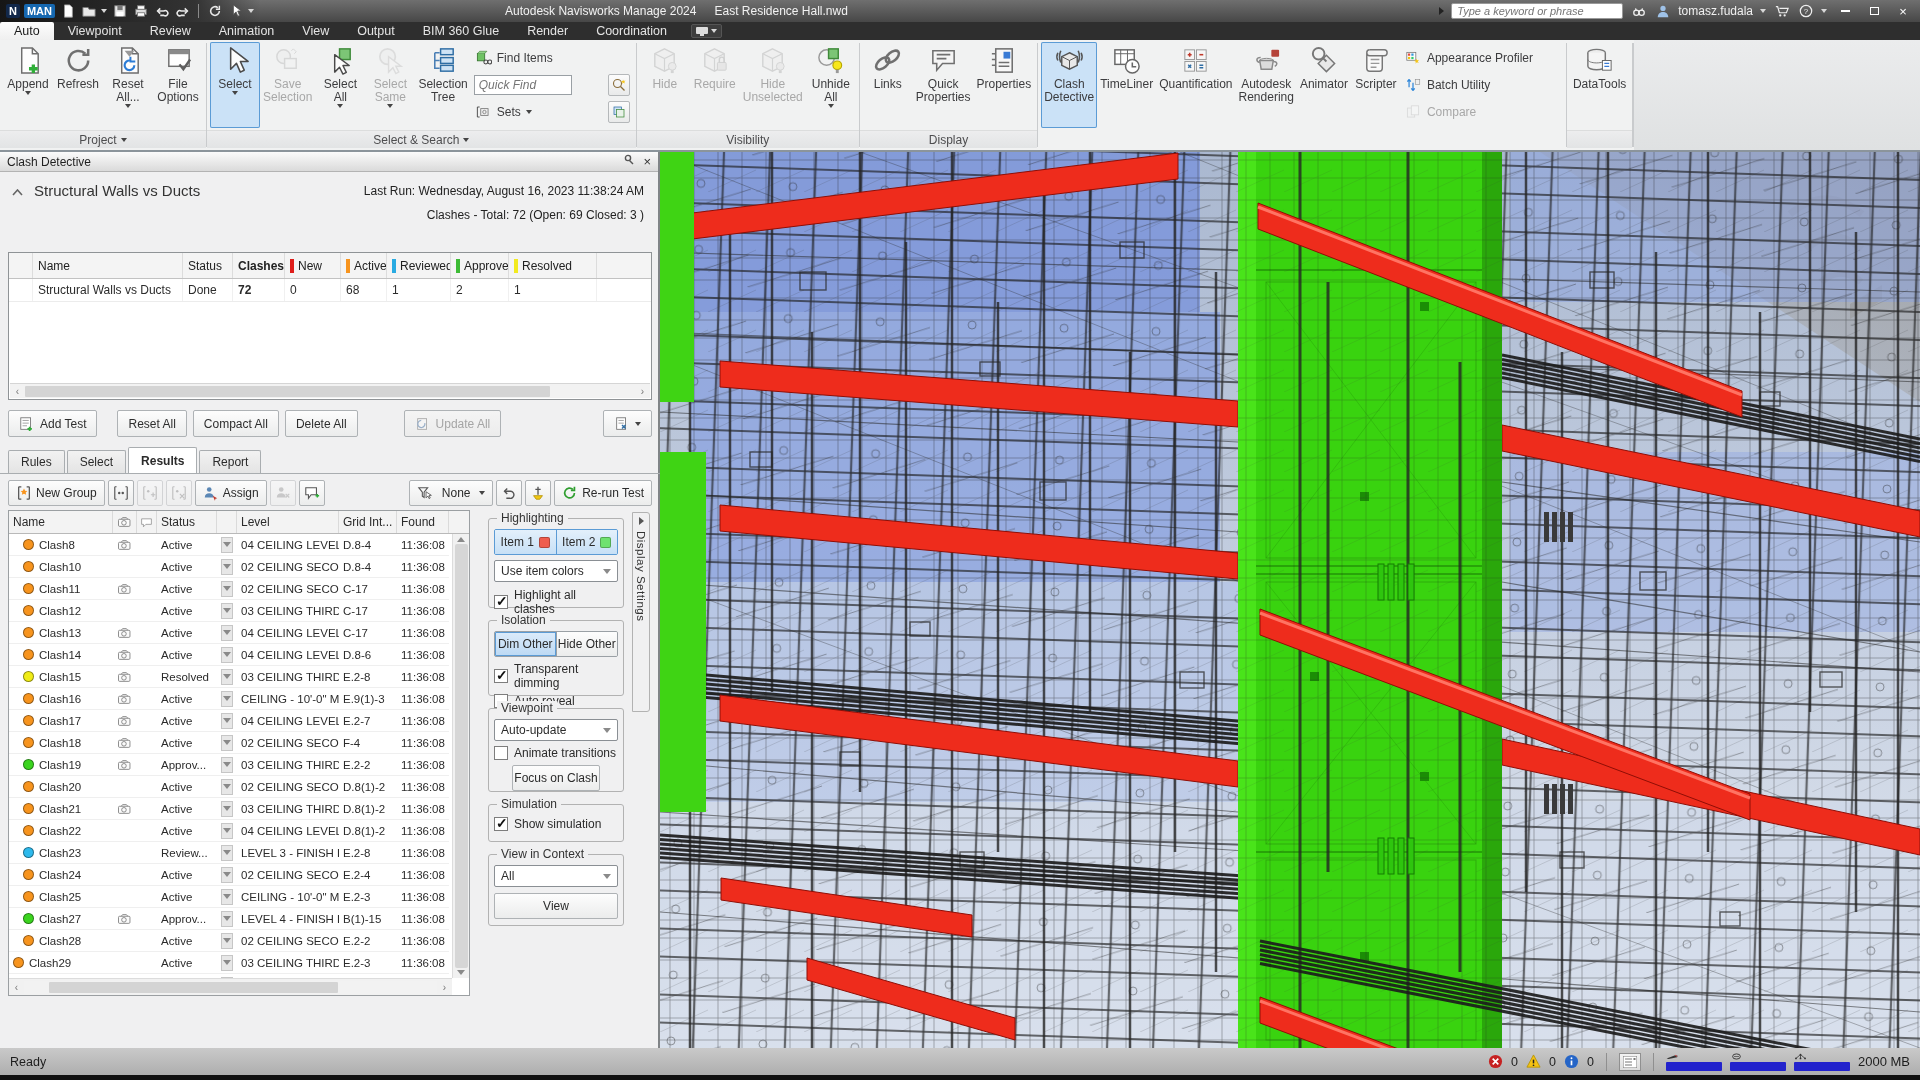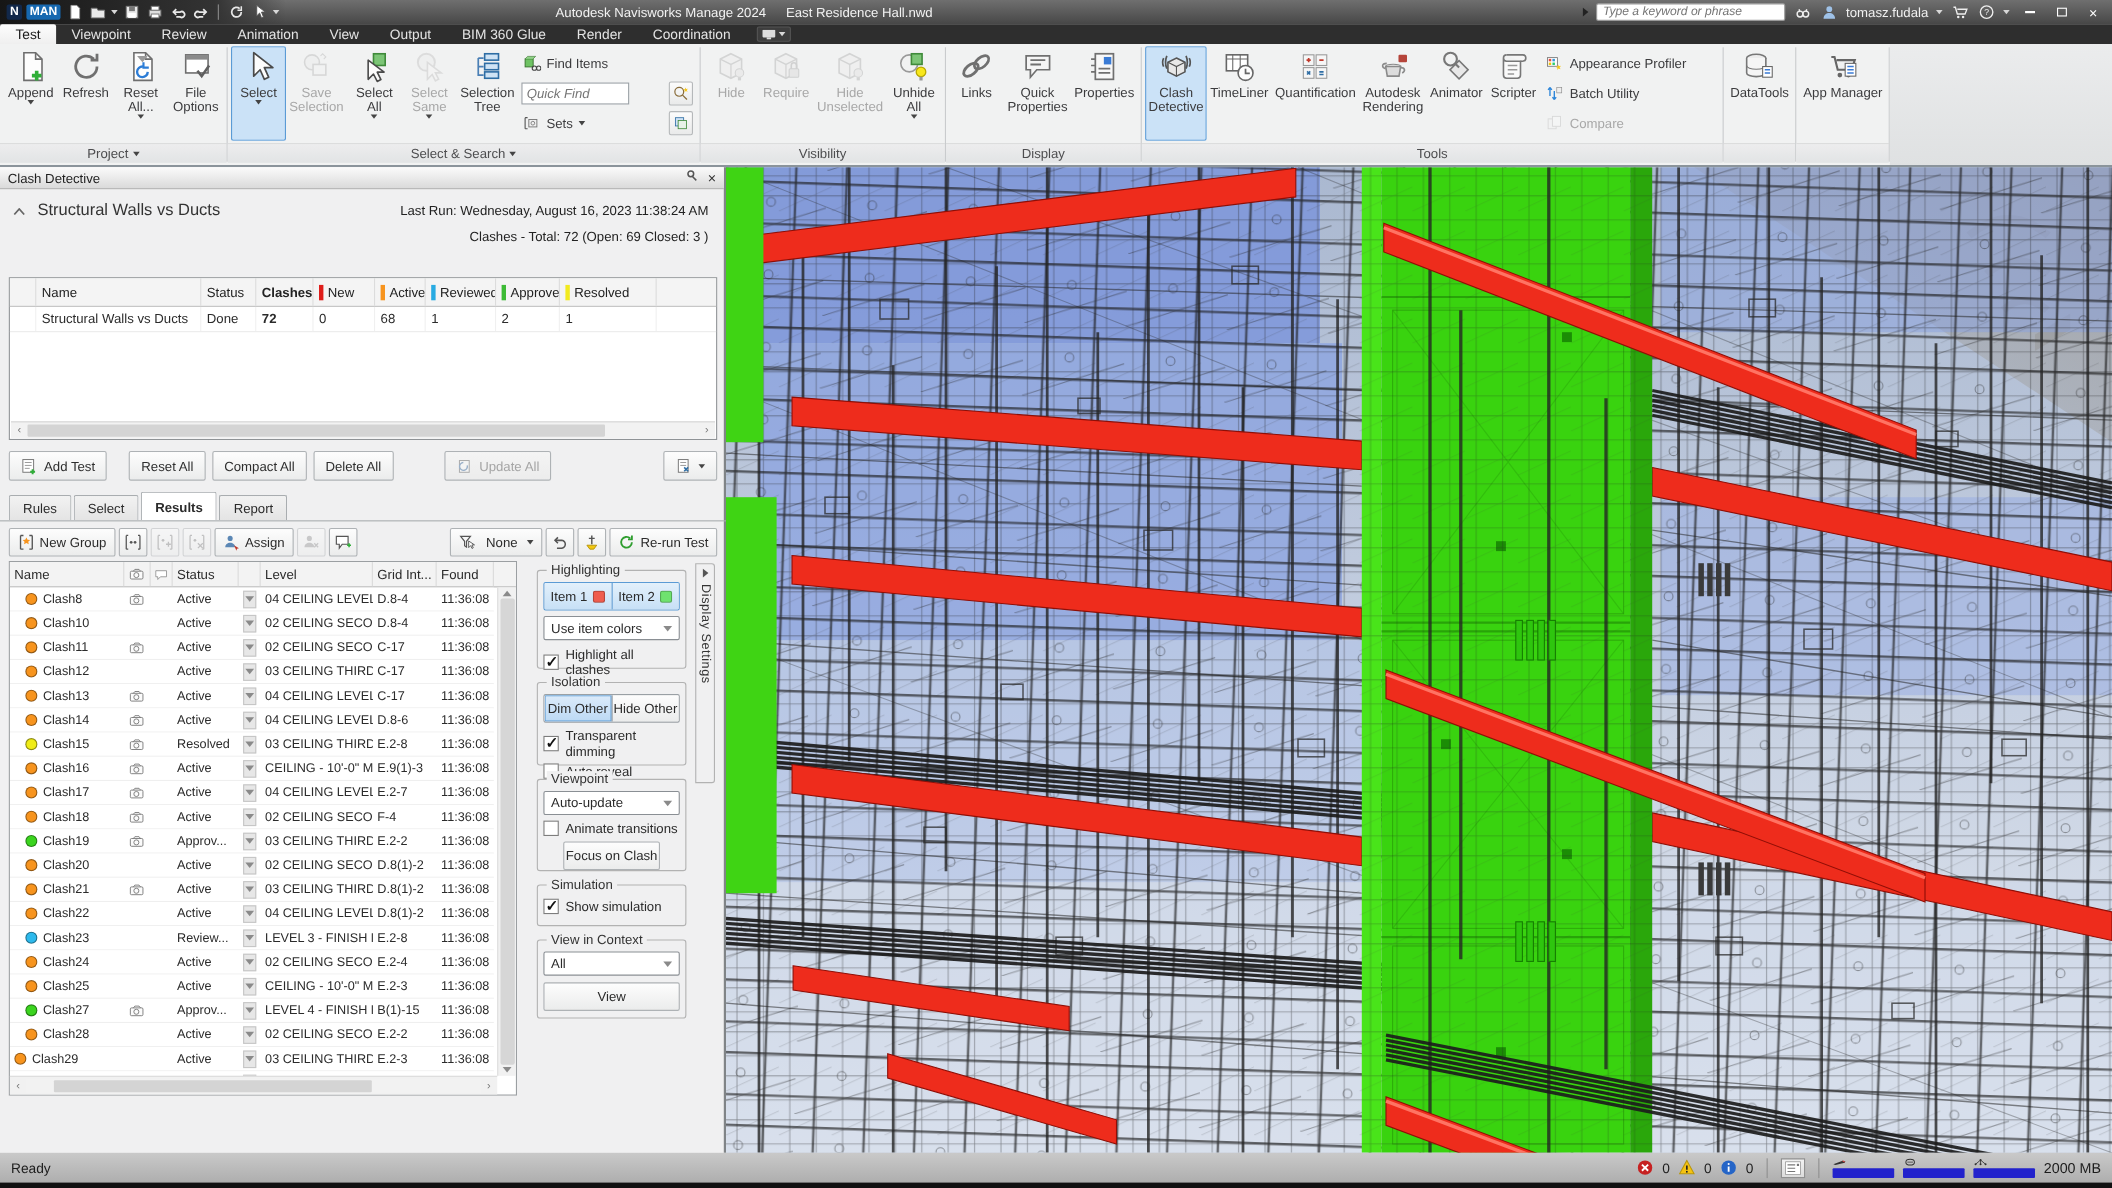--- a/index.html
+++ b/index.html
@@ -224,21 +224,21 @@
           <span style="width:9px;height:2px;background:#fff;display:inline-block"></span>
         </span>
       <span class="winbtn">
           <span style="width:9px;height:8px;border:1.5px solid #fff;display:inline-block"></span>
         </span>
       <span class="winbtn">×</span>
     </div>
   </div>
 
   <div id="tabrow">
-      <div class="rtab active">Test</div>
+      <div class="rtab active">Auto</div>
       <div class="rtab">Viewpoint</div>
       <div class="rtab">Review</div>
       <div class="rtab">Animation</div>
       <div class="rtab">View</div>
       <div class="rtab">Output</div>
       <div class="rtab">BIM 360 Glue</div>
       <div class="rtab">Render</div>
       <div class="rtab">Coordination</div>
       <div id="tab-extra">
         <svg width="12" height="9" viewBox="0 0 12 9">
@@ -544,60 +544,40 @@
             </div>
             <div class="srow disabled">
               <span class="sic"><svg viewBox="0 0 32 32" width="100%" height="100%">
                   <rect x="6" y="9" width="13" height="16" fill="#f2f2f2" stroke="#b5b5b5" stroke-width="1.5"></rect>
                   <rect x="13" y="5" width="13" height="16" fill="#fafafa" stroke="#b5b5b5" stroke-width="1.5"></rect>
                 </svg></span>
               <span>Compare</span>
             </div>
           </div>
         </div>
-        <div class="rlabelrow">
-          <span>Tools</span>
-        </div>
       </div>
       <div class="rsep"></div>
       <div class="rgroup">
         <div class="rbody">
           <div class="rbtn">
             <div class="ric"><svg viewBox="0 0 32 32" width="100%" height="100%">
                 <ellipse cx="13" cy="8" rx="9" ry="3.5" fill="#ececec" stroke="#777" stroke-width="1.5"></ellipse>
                 <path d="M4 8v14c0 2 4 3.5 9 3.5s9-1.5 9-3.5V8" fill="#f5f5f5" stroke="#777" stroke-width="1.5"></path>
                 <path d="M4 15c0 2 4 3.5 9 3.5s9-1.5 9-3.5" fill="none" stroke="#777"></path>
                 <rect x="19" y="16" width="9" height="10" fill="#fff" stroke="#666"></rect>
                 <path d="M21 19h5M21 22h5" stroke="#3a7bd5" stroke-width="1.3"></path>
               </svg></div>
             <div class="rlab">DataTools</div>
           </div>
         </div>
         <div class="rlabelrow">
           <span></span>
         </div>
       </div>
       <div class="rsep"></div>
-      <div class="rgroup">
-        <div class="rbody">
-          <div class="rbtn">
-            <div class="ric"><svg viewBox="0 0 32 32" width="100%" height="100%">
-                <path d="M5 7h3l3 12h13l3-9H10" fill="none" stroke="#666" stroke-width="2"></path>
-                <circle cx="13" cy="24" r="2.2" fill="#666"></circle>
-                <circle cx="21" cy="24" r="2.2" fill="#666"></circle>
-                <rect x="18" y="13" width="10" height="12" fill="#fff" stroke="#666"></rect>
-                <path d="M20 16h6M20 19h6M20 22h6" stroke="#3a7bd5" stroke-width="1.3"></path>
-              </svg></div>
-            <div class="rlab">App Manager</div>
-          </div>
-        </div>
-        <div class="rlabelrow">
-          <span></span>
-        </div>
-      </div>
       <div class="rsep"></div>
       <div class="rfiller"></div>
     </div>
 
   <svg id="viewport" viewBox="0 0 1260 896" preserveAspectRatio="none">
     <defs>
       <linearGradient id="bggrad" x1="0" y1="0" x2="0" y2="1">
         <stop offset="0" stop-color="#aab8d0"></stop>
           <stop offset=".55" stop-color="#c7d1e2"></stop>
           <stop offset="1" stop-color="#e3e8ef"></stop>

